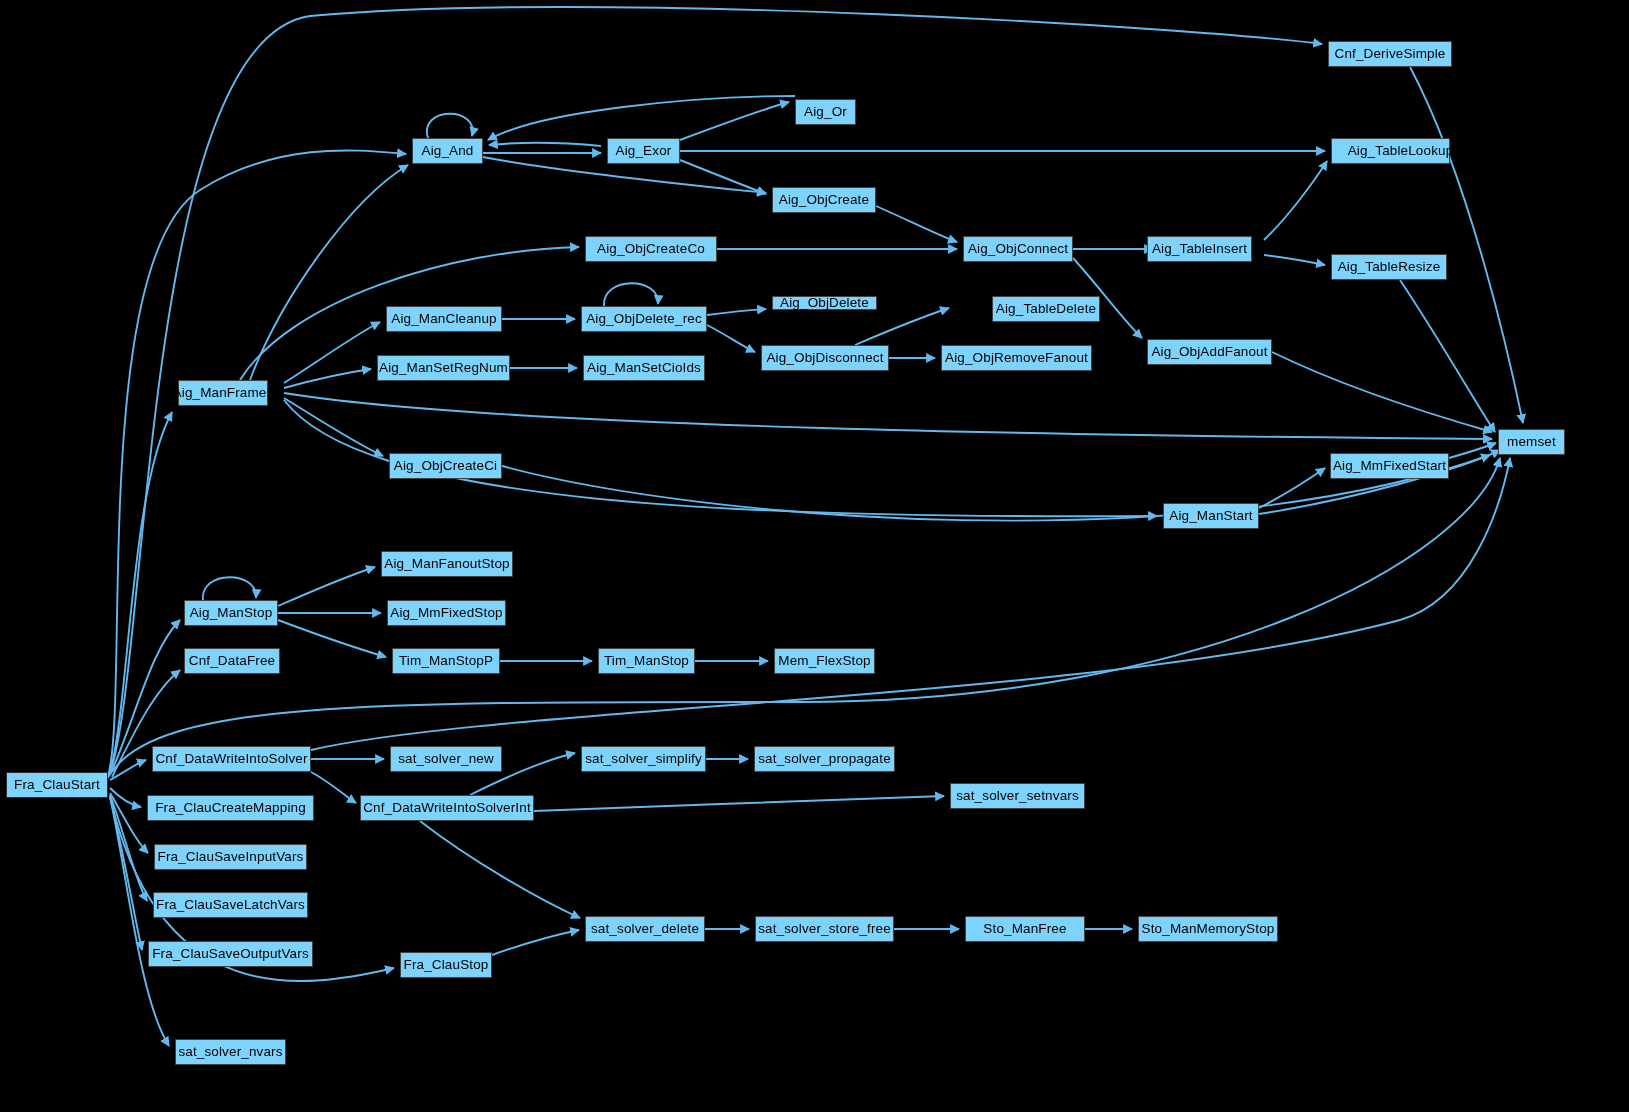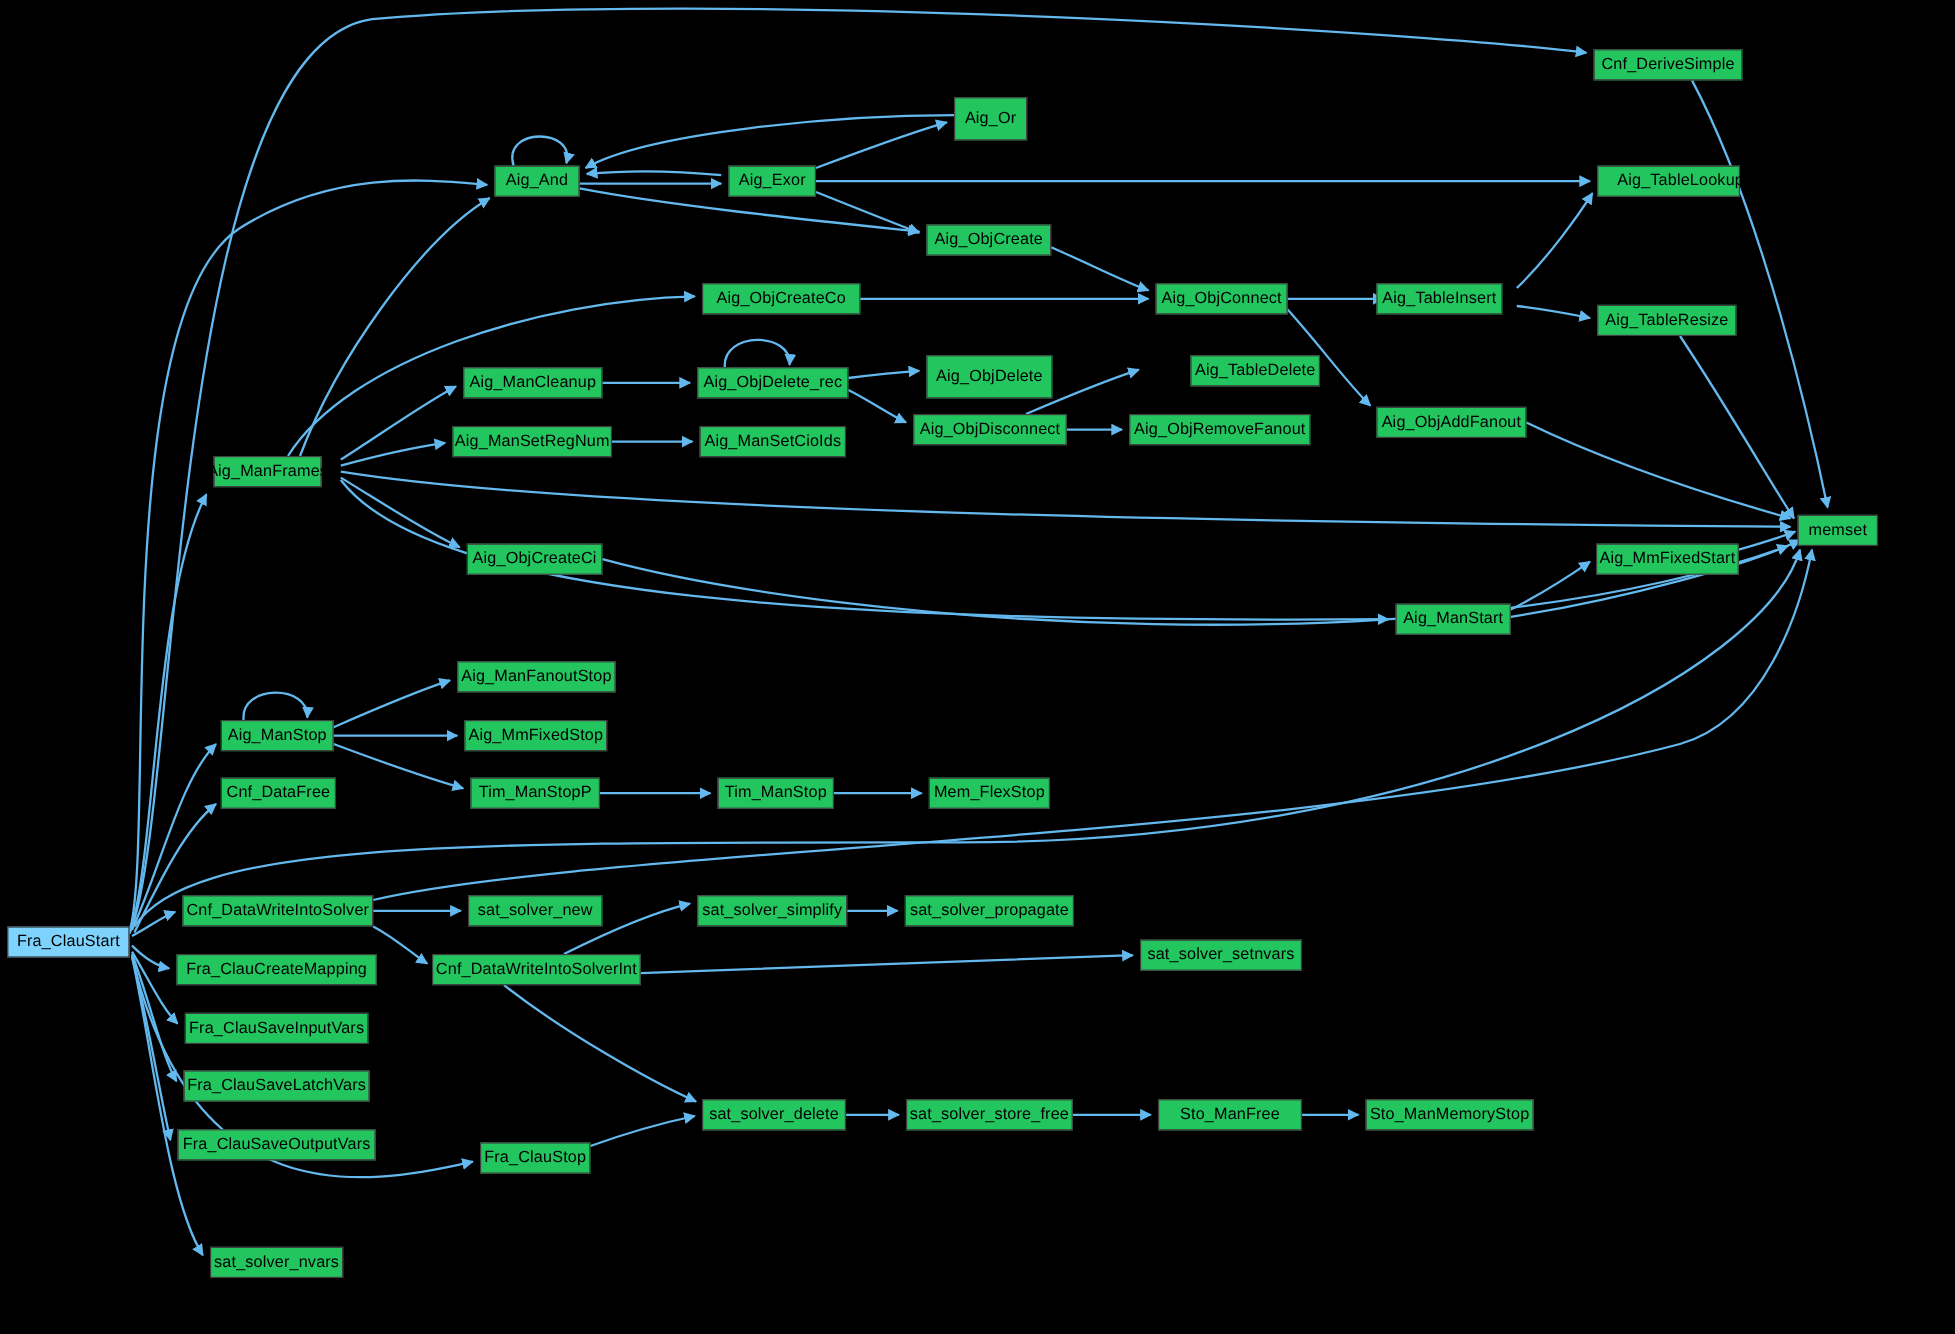--- a/index.html
+++ b/index.html
@@ -18,21 +18,21 @@
   #edges {
     position: absolute;
     left: 0; top: 0;
     width: 1629px;
     height: 1112px;
     pointer-events: none;
   }
   .node {
     position: absolute;
     box-sizing: border-box;
-    background: #22c55e;
+    background: #7dd3fc;
     border: 1px solid #404040;
     color: #000000;
     font-size: 13.5px;
     line-height: 1;
     display: flex;
     align-items: center;
     justify-content: center;
     white-space: nowrap;
     letter-spacing: 0.01em;
     z-index: 5;
@@ -218,27 +218,27 @@
       </div>
       <div class="node" style="left: 585px; top: 236px; width: 132px; height: 26px;">
         <span class="lbl">Aig_ObjCreateCo</span>
       </div>
       <div class="node" style="left: 412px; top: 138px; width: 71px; height: 26px;">
         <span class="lbl">Aig_And</span>
       </div>
       <div class="node" style="left: 607px; top: 138px; width: 73px; height: 26px;">
         <span class="lbl">Aig_Exor</span>
       </div>
-      <div class="node" style="left: 795px; top: 81px; width: 61px; height: 36px;">
+      <div class="node" style="left: 795px; top: 99px; width: 61px; height: 26px;">
         <span class="lbl">Aig_Or</span>
       </div>
       <div class="node" style="left: 772px; top: 187px; width: 104px; height: 26px;">
         <span class="lbl">Aig_ObjCreate</span>
       </div>
-      <div class="node" style="left: 772px; top: 296px; width: 105px; height: 36px; align-items: center;">
+      <div class="node" style="left: 772px; top: 296px; width: 105px; height: 14px; align-items: center;">
         <span class="lbl">Aig_ObjDelete</span>
       </div>
       <div class="node" style="left: 761px; top: 345px; width: 128px; height: 26px;">
         <span class="lbl">Aig_ObjDisconnect</span>
       </div>
       <div class="node" style="left: 992px; top: 296px; width: 108px; height: 26px;">
         <span class="lbl">Aig_TableDelete</span>
       </div>
       <div class="node" style="left: 941px; top: 345px; width: 151px; height: 26px;">
         <span class="lbl">Aig_ObjRemoveFanout</span>

